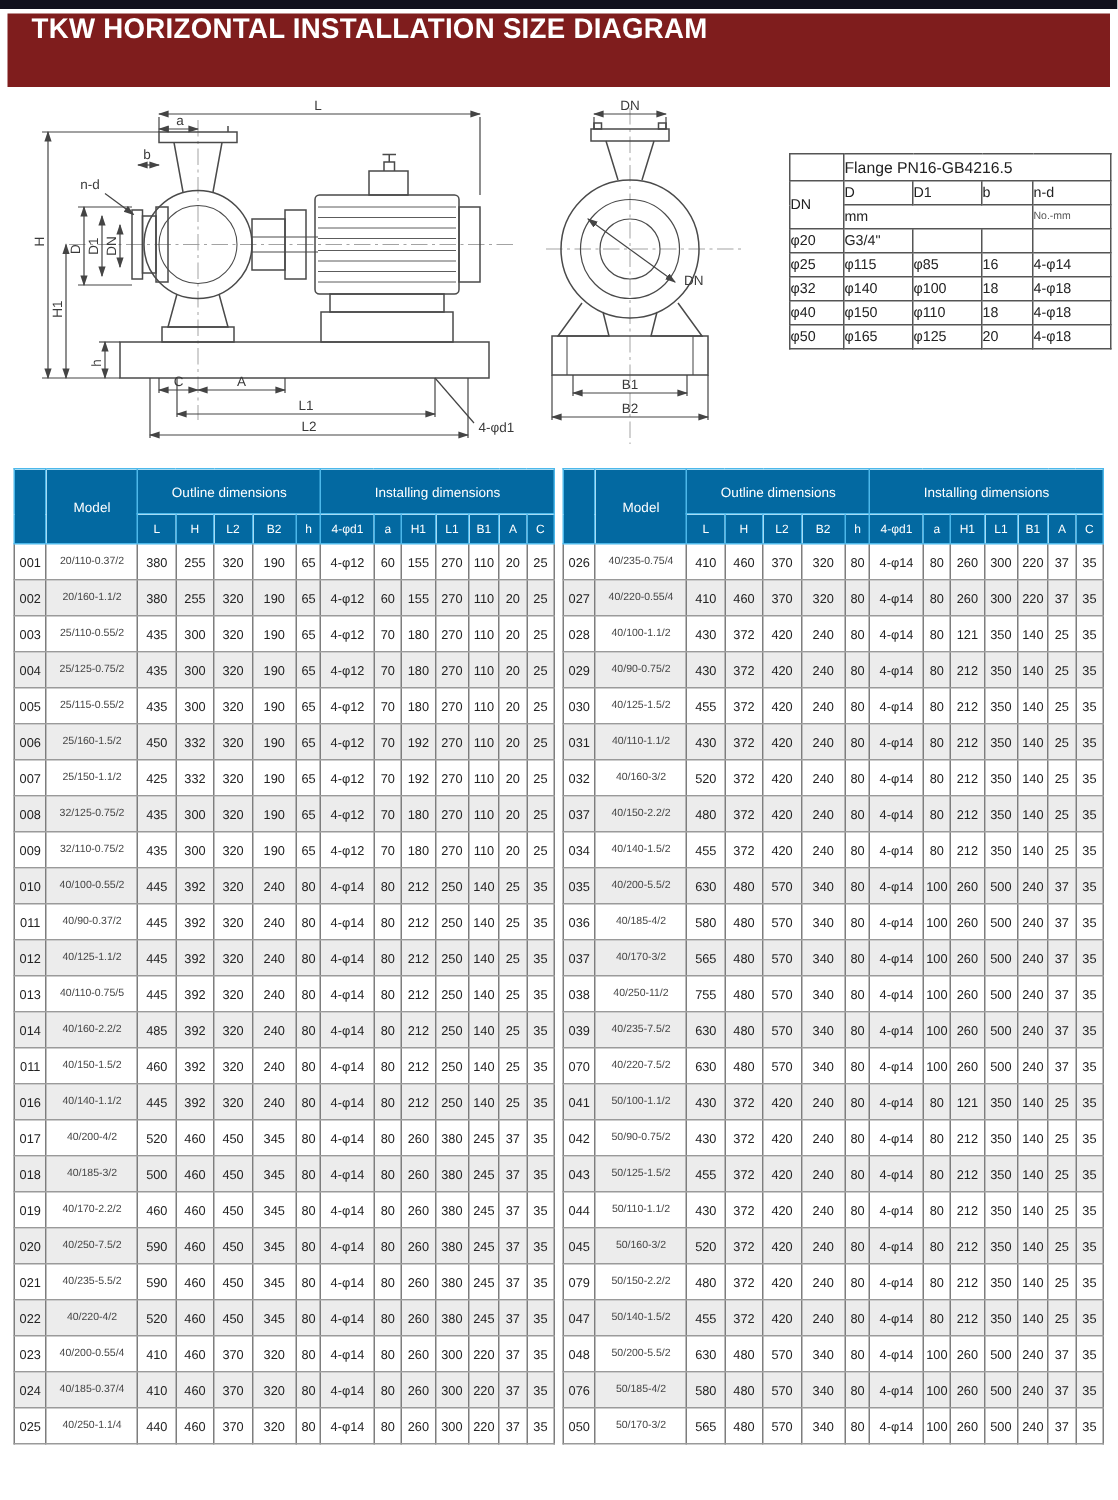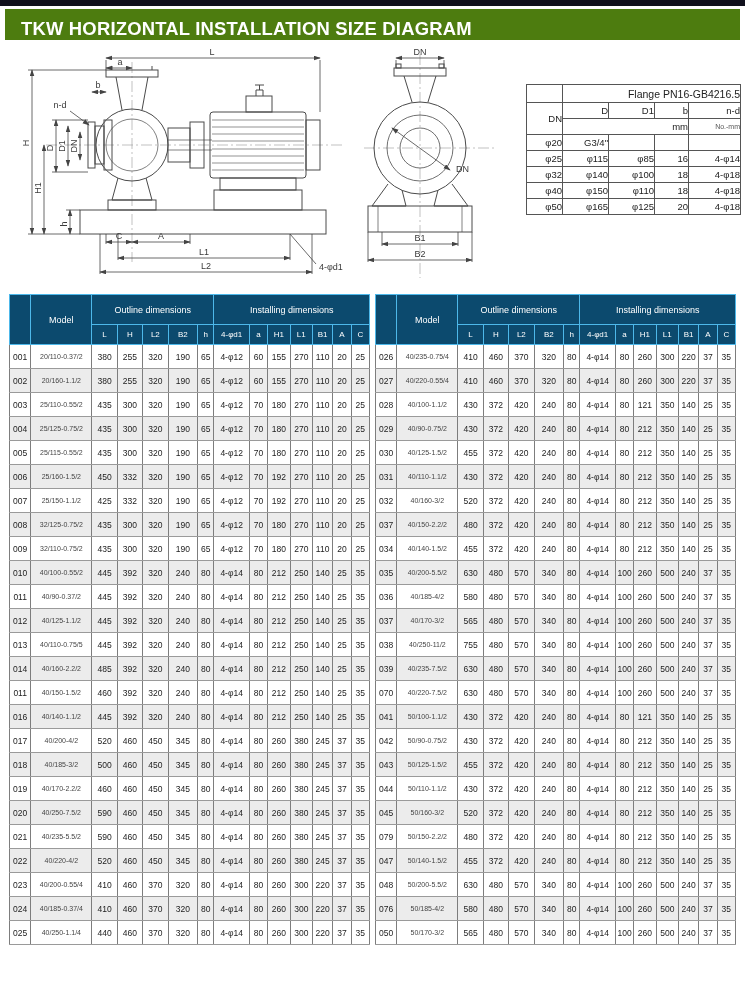--- a/index.html
+++ b/index.html
@@ -2,37 +2,37 @@
 <html><head>
 <meta charset="utf-8">
 <style>
   html,body{margin:0;padding:0;}
   body{
     width:745px;height:1000px;background:#fff;position:relative;
     font-family:"Liberation Sans", sans-serif; -webkit-font-smoothing:antialiased;
   }
   .top-strip{height:6px;background:#10101c;width:745px;}
   .title-bar{
-    margin:3px 5px 0 5px;height:31px;background:#4d7c0f;color:#fff;
-    display:flex;align-items:flex-end;padding-left:16px;box-sizing:border-box;
+    margin:3px 5px 0 5px;height:49px;background:#7f1d1d;color:#fff;
+    display:flex;align-items:flex-start;padding-left:16px;box-sizing:border-box;
   }
   .title-bar span{font-size:19px;font-weight:bold;letter-spacing:.2px;transform:scaleX(.97);transform-origin:left;}
   .diagram-area{position:relative;height:250px;}
   .diagram-area svg{position:absolute;}
   svg text{font-family:"Liberation Sans",sans-serif;fill:#3a3a3a;}
   .flange-wrap{position:absolute;left:526px;top:44px;width:214px;}
   table{border-collapse:collapse;table-layout:fixed;}
   .flange-table{width:214px;font-size:9.5px;color:#222;}
-  .flange-table td{border:1px solid #555;text-align:right;height:15px;padding:0;overflow:hidden;white-space:nowrap;}
+  .flange-table td{border:1px solid #555;text-align:left;height:15px;padding:0;overflow:hidden;white-space:nowrap;}
   .flange-table .title-cell{font-size:10.5px;height:17px;}
   .flange-table .small{font-size:7px;color:#555;}
   .tables-area{display:flex;gap:5px;padding:0 9px;margin-top:4px;}
   .spec-table{flex:1;width:100%;font-size:8.5px;}
   .spec-table th{
-    background:#0c4a6e;color:#fff;font-weight:normal;border:1px solid #4db8ea;
+    background:#0369a1;color:#fff;font-weight:normal;border:1px solid #4db8ea;
     padding:0;overflow:hidden;white-space:nowrap;
   }
   .spec-table .group-row th{height:29px;font-size:9px;}
   .spec-table .sub-row th{height:19px;font-size:8px;}
   .spec-table td{
     border:1px solid #9a9a9a;border-left:1px solid #7d7d7d;border-right:1px solid #7d7d7d;
     height:23px;text-align:center;color:#222;padding:0;overflow:hidden;white-space:nowrap;
   }
   .spec-table tbody tr:nth-child(even){background:#ececec;}
   .spec-table td.model{font-size:7px;color:#444;}

